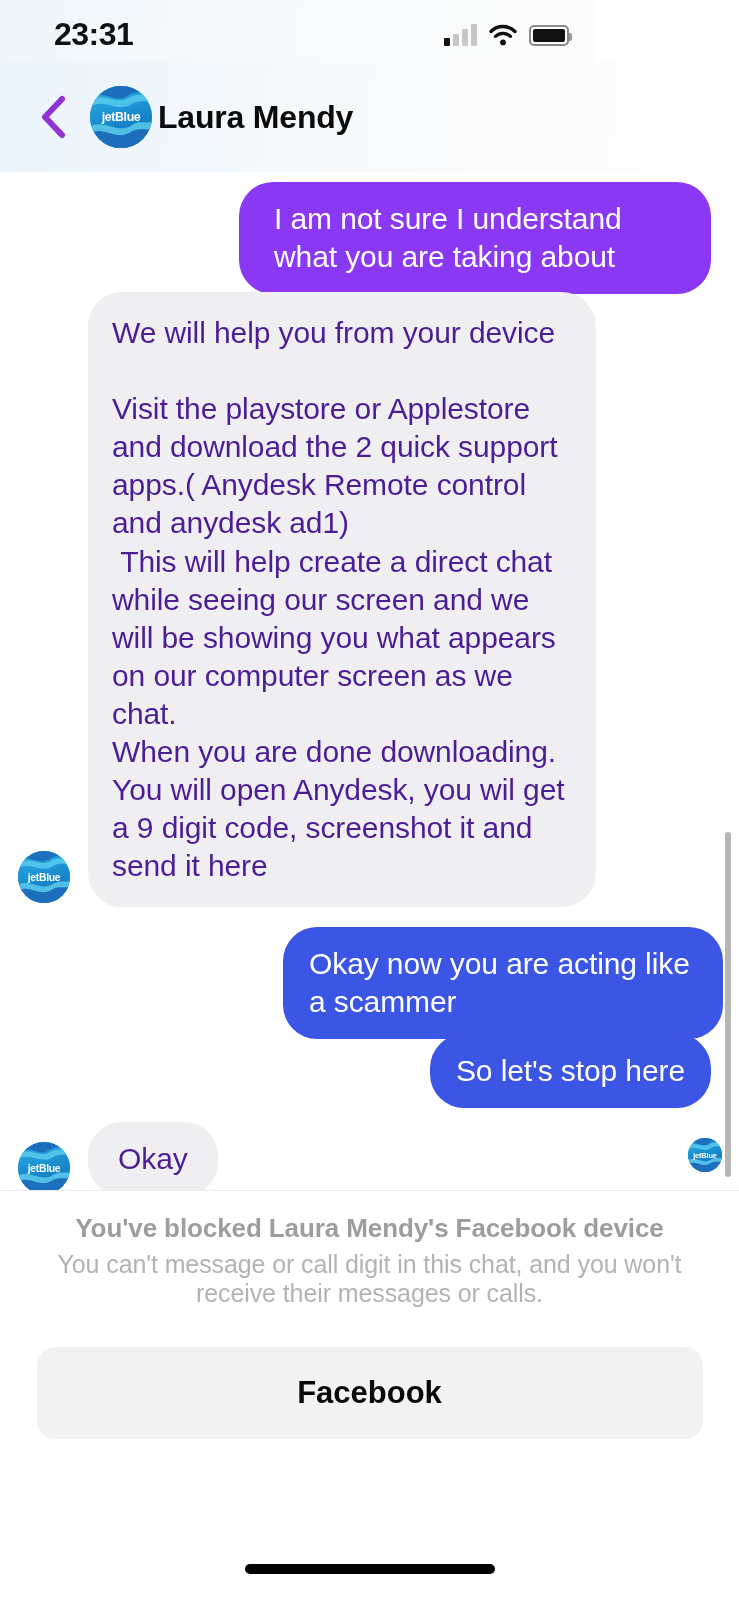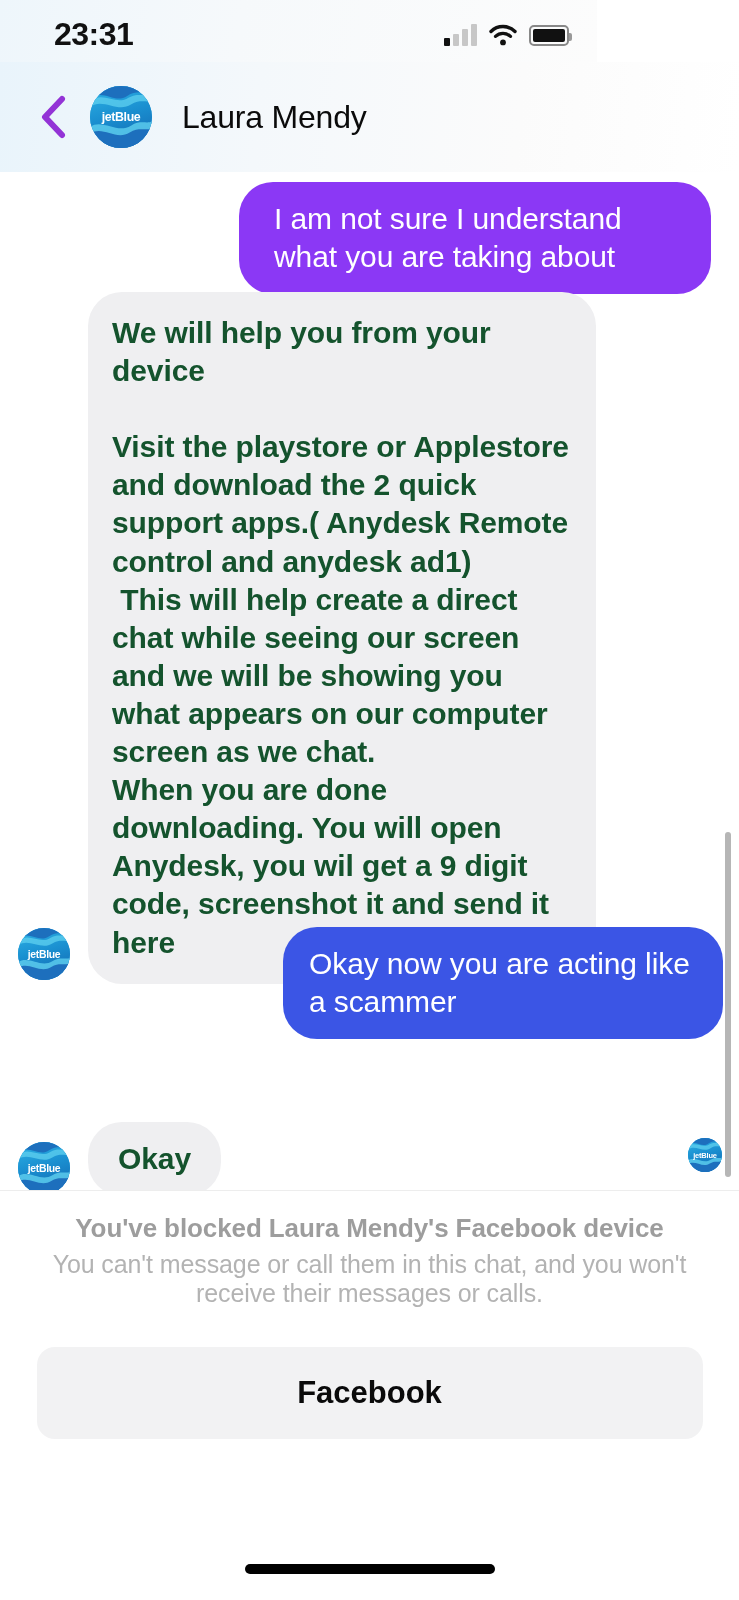--- a/index.html
+++ b/index.html
@@ -55,39 +55,39 @@
 
   
   .jb {
     border-radius:50%; overflow:hidden; position:relative; flex:none;
     background:#1c9ad6;
   }
   .jb svg { display:block; width:100%; height:100%; }
 
   .avatar-hdr { width:62px; height:62px; margin-left:14px; }
   .hdr-name {
-    margin-left:30px; font-size:32px; font-weight:400; color:#0b0b0b;
+    margin-left:6px; font-size:32px; font-weight:700; color:#0b0b0b;
     letter-spacing:-0.2px;
   }
 
   
   .thread {
     position:absolute; top:172px; left:0; width:739px; height:1018px;
     background:#fff;
   }
   .row { position:absolute; display:flex; align-items:flex-end; }
 
   .bubble {
     border-radius:34px; padding:18px 26px;
     font-size:30px; line-height:1.27; letter-spacing:-0.1px;
     white-space:pre-wrap; word-wrap:break-word;
   }
   .out-purple { background:#8b38f5; color:#fff;padding-left:35px; }
   .out-blue   { background:#3b55e5; color:#fff; }
-  .in-gray    { background:#efeff1; color:#14532d;font-weight:bold; }
+  .in-gray    { background:#efeff1; color:#4c1d95; }
 
   .avatar-msg { width:52px; height:52px; }
   .avatar-receipt { width:34px; height:34px; }
 
   
   .scrollbar {
     position:absolute; right:8px; width:6px; border-radius:3px;
     background:#b6b6b6;
   }
 
@@ -194,20 +194,23 @@
 
 Visit the playstore or Applestore and download the 2 quick support apps.( Anydesk Remote control and anydesk ad1)
  This will help create a direct chat while seeing our screen and we will be showing you what appears on our computer screen as we chat.
 When you are done downloading. You will open Anydesk, you wil get a 9 digit code, screenshot it and send it here</div>
     </div>
 
     <div class="row" style="right:16px; top:755px;">
       <div class="bubble out-blue" style="max-width:440px;">Okay now you are acting like a scammer</div>
     </div>
 
+    <div class="row" style="right:28px; top:862px;">
+      <div class="bubble out-blue">So let's stop here</div>
+    </div>
 
     <div class="row" style="left:18px; top:950px;">
       <div class="jb avatar-msg" style="margin-right:18px; margin-bottom:2px;">
         <svg viewBox="0 0 100 100" preserveAspectRatio="none">
           <rect width="100" height="100" fill="url(#jbg1)"></rect>
           <path d="M0 20 C22 4 40 30 60 16 C76 5 90 14 100 9 L100 0 L0 0 Z" fill="#1d6fbd"></path>
           <path d="M0 34 C20 18 44 44 66 30 C82 20 92 28 100 23 L100 12 C88 18 76 10 62 19 C42 32 22 8 0 24 Z" fill="#5fd0ef" opacity="0.75"></path>
           <path d="M0 76 C20 62 42 88 64 74 C80 64 92 72 100 67 L100 100 L0 100 Z" fill="#1d6fbd"></path>
           <path d="M0 66 C20 52 44 78 66 64 C82 54 92 62 100 57 L100 68 C90 73 80 65 64 75 C42 89 20 63 0 77 Z" fill="#5fd0ef" opacity="0.8"></path>
           <text x="50" y="57" font-family="Liberation Sans, sans-serif" font-size="20" font-weight="700" fill="#ffffff" text-anchor="middle" letter-spacing="-0.6">jetBlue</text>
@@ -225,19 +228,19 @@
         <path d="M0 66 C20 52 44 78 66 64 C82 54 92 62 100 57 L100 68 C90 73 80 65 64 75 C42 89 20 63 0 77 Z" fill="#5fd0ef" opacity="0.8"></path>
         <text x="50" y="58" font-family="Liberation Sans, sans-serif" font-size="22" font-weight="700" fill="#ffffff" text-anchor="middle" letter-spacing="-0.6">jetBlue</text>
       </svg>
     </div>
 
     <div class="scrollbar" style="top:660px; height:345px;"></div>
   </div>
 
   <div class="blocked">
     <div class="blocked-title">You've blocked Laura Mendy's Facebook device</div>
-    <div class="blocked-sub">You can't message or call them in this chat, and you won't receive their messages or calls.</div>
+    <div class="blocked-sub">You can't message or call digit in this chat, and you won't receive their messages or calls.</div>
 
     <button class="action-btn btn-unblock">Facebook</button>
   </div>
 
   <div class="home-indicator"></div>
 </div>
 
 </body></html>

